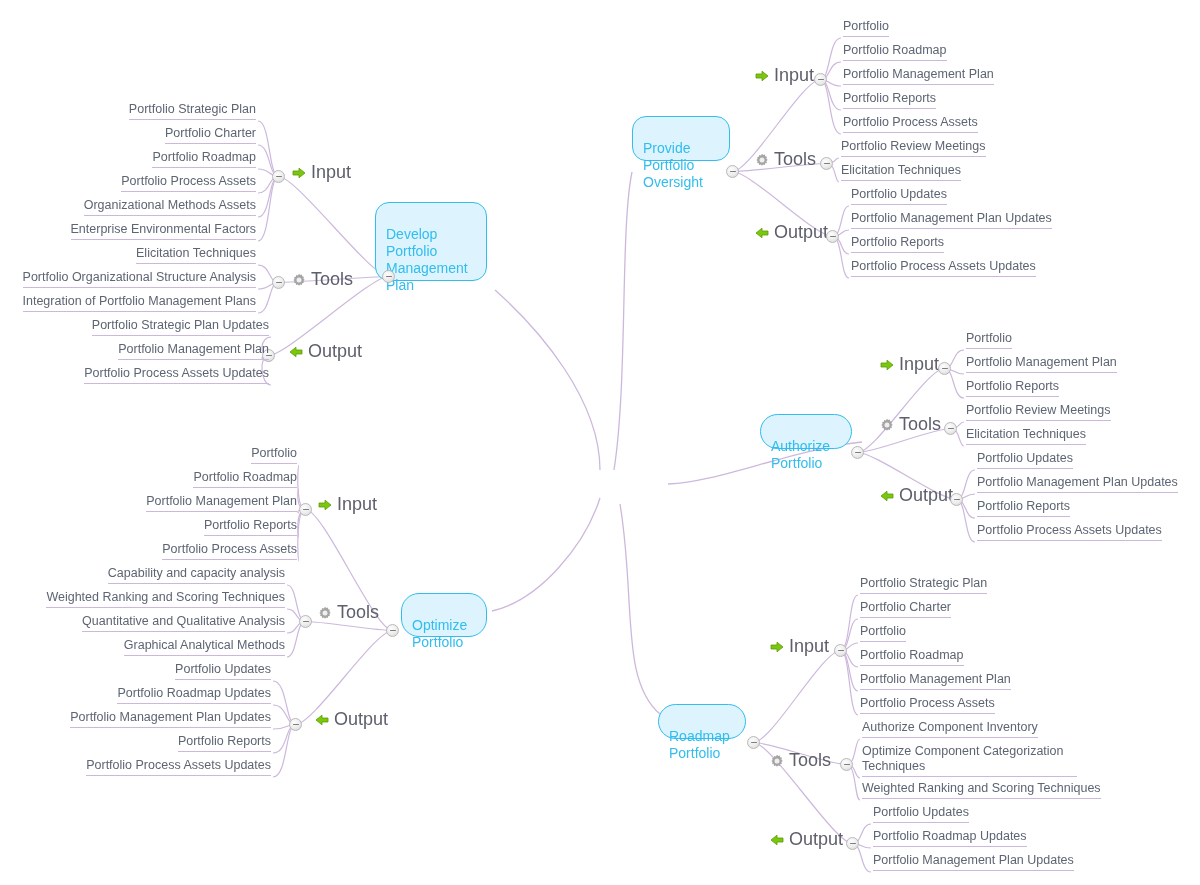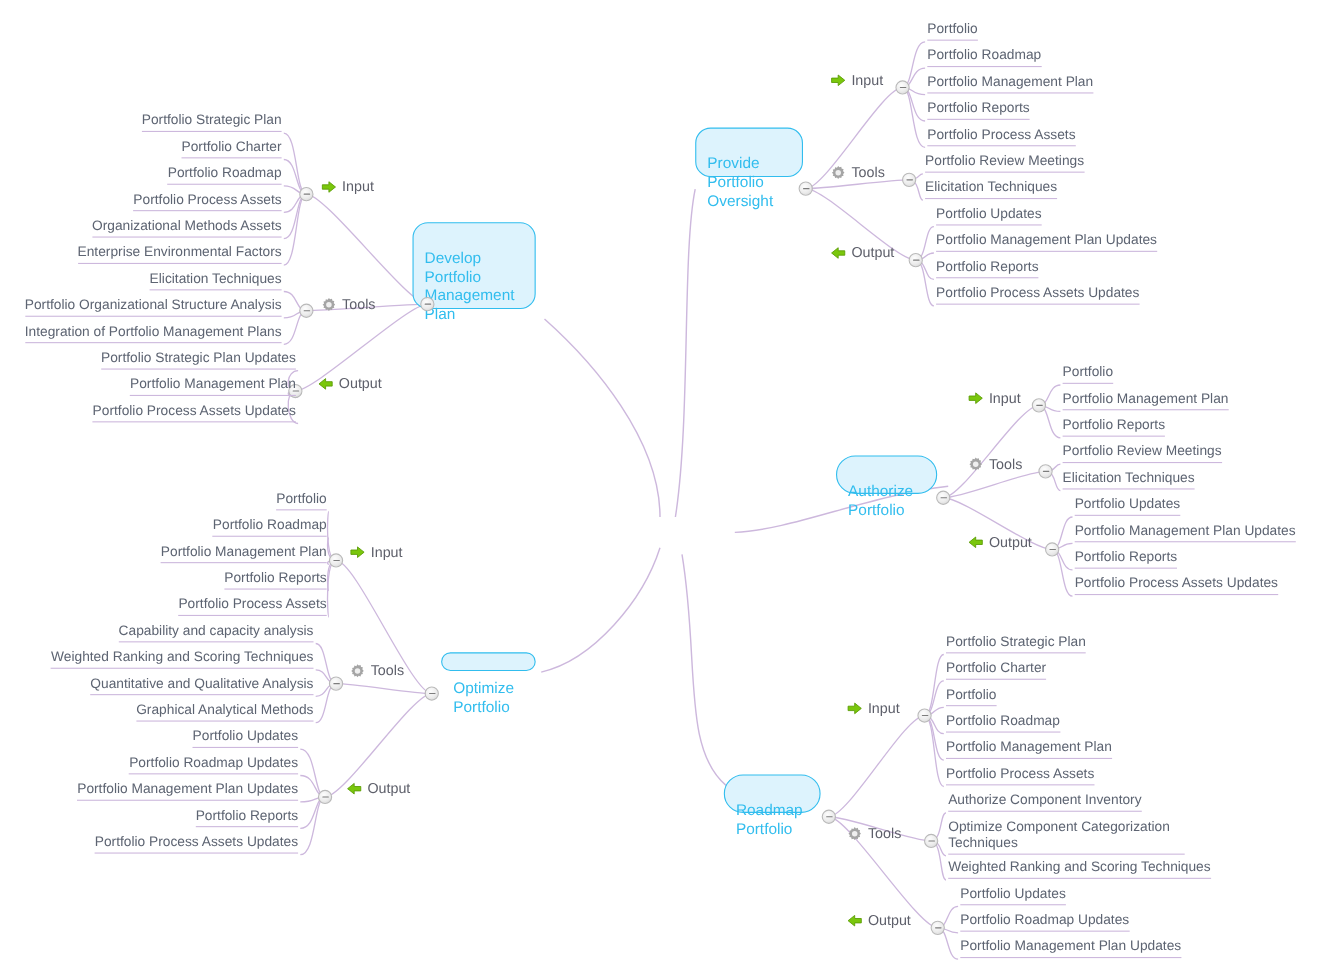--- a/index.html
+++ b/index.html
@@ -40,21 +40,21 @@
     line-height:17px;
     padding:6px 9px 6px 10px;
     white-space:pre-line;
   }
   .topic-node.pill{border-radius:18px;}
 
   
   .cat{
     position:absolute;
     display:flex;align-items:center;gap:5px;
-    font-size:13px;
+    font-size:18px;
     color:#5d5f6a;
     white-space:nowrap;
   }
   .cat .lbl{color:#5d5f6a;}
   .ico{width:14px;height:14px;display:inline-block;flex:0 0 auto;position:relative;}
   .ico svg{display:block;}
 
   
   .leaf{
     position:absolute;
@@ -240,21 +240,21 @@
   <div class="leaf left-side" style="right:944px;top:222px;"><span>Enterprise Environmental Factors</span><span class="u"></span></div>
 
   <div class="leaf left-side" style="right:944px;top:246px;"><span>Elicitation Techniques</span><span class="u"></span></div>
   <div class="leaf left-side" style="right:944px;top:294px;"><span>Integration of Portfolio Management Plans</span><span class="u"></span></div>
   <div class="leaf left-side" style="right:944px;top:270px;"><span>Portfolio Organizational Structure Analysis</span><span class="u"></span></div>
 
   <div class="leaf left-side" style="right:931px;top:318px;"><span>Portfolio Strategic Plan Updates</span><span class="u"></span></div>
   <div class="leaf left-side" style="right:931px;top:342px;"><span>Portfolio Management Plan</span><span class="u"></span></div>
   <div class="leaf left-side" style="right:931px;top:366px;"><span>Portfolio Process Assets Updates</span><span class="u"></span></div>
 
-  <div class="topic-node pill" style="left:401px;top:593px;width:86px;height:17px;">
+  <div class="topic-node pill" style="left:401px;top:593px;width:86px;height:44px;">
     <span>Optimize
 Portfolio</span>
   </div>
   <div class="collapse" style="left:386px;top:624px;">
       <i></i>
     </div>
 
   <div class="cat" style="left:318px;top:494px;">
     <span class="ico">
         <svg width="14" height="14" viewBox="0 0 14 14">

